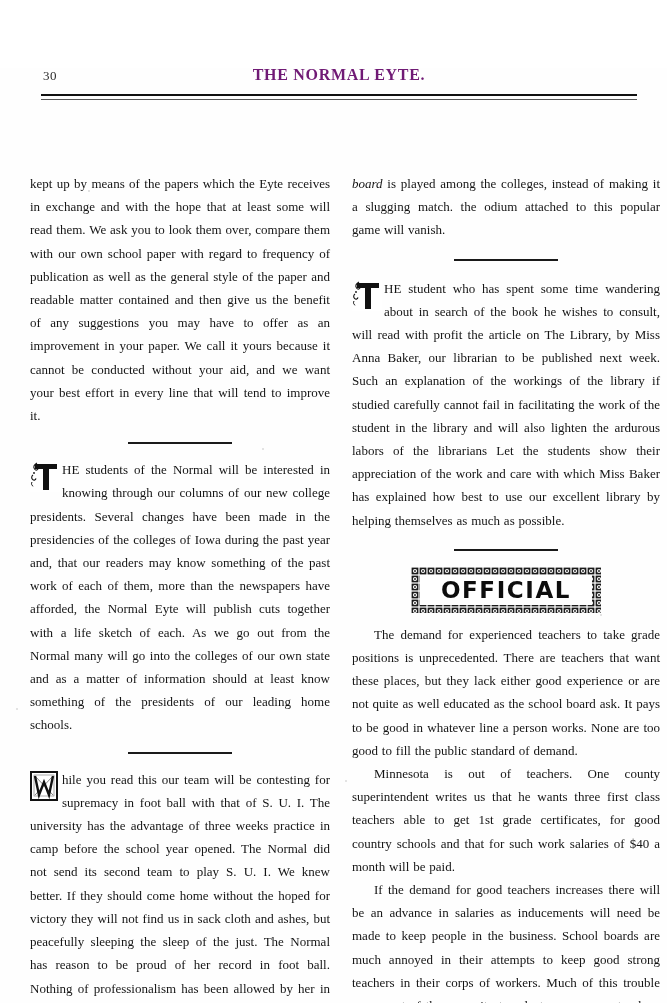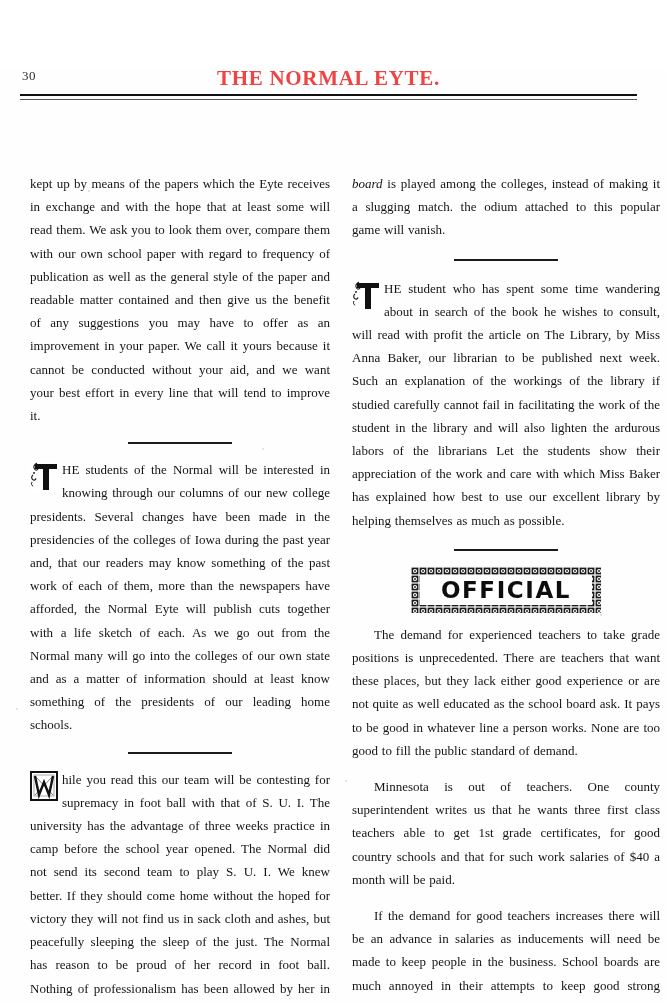--- a/index.html
+++ b/index.html
@@ -22,40 +22,40 @@
     height: 1003px;
     box-sizing: border-box;
     padding: 0;
     background: #fefefe;
   }
 
   
   .masthead {
     position: relative;
     height: 44px;
-    margin: 68px 30px 0 20px;
+    margin: 68px 30px 0 41px;
   }
   .folio {
     position: absolute;
     left: 2px;
     top: 0;
     font-size: 13px;
     letter-spacing: 0.5px;
     color: #2a2a2a;
   }
   .running-title {
     position: absolute;
     left: 0;
     right: 0;
     top: -2px;
     text-align: center;
-    font-size: 21px;
+    font-size: 16px;
     font-weight: bold;
     letter-spacing: 0.7px;
-    color: #ef4444;
+    color: #701a75;
     font-family: "Liberation Serif", "DejaVu Serif", serif;
   }
   .rule-thick {
     position: absolute;
     left: 0;
     right: 0;
     top: 26px;
     height: 2px;
     background: #111;
   }
@@ -90,21 +90,20 @@
     margin: 0 0 0 0;
     font-size: 13px;
     line-height: 23.2px;
     text-align: justify;
     text-justify: inter-word;
     word-spacing: 0.6px;
     color: #141414;
     hyphens: none;
   }
   p.body-par + p.body-par {
-    margin-top: 13px;
   }
   .indent {
     text-indent: 22px;
   }
   .ital {
     font-style: italic;
   }
 
   
   .sep {

